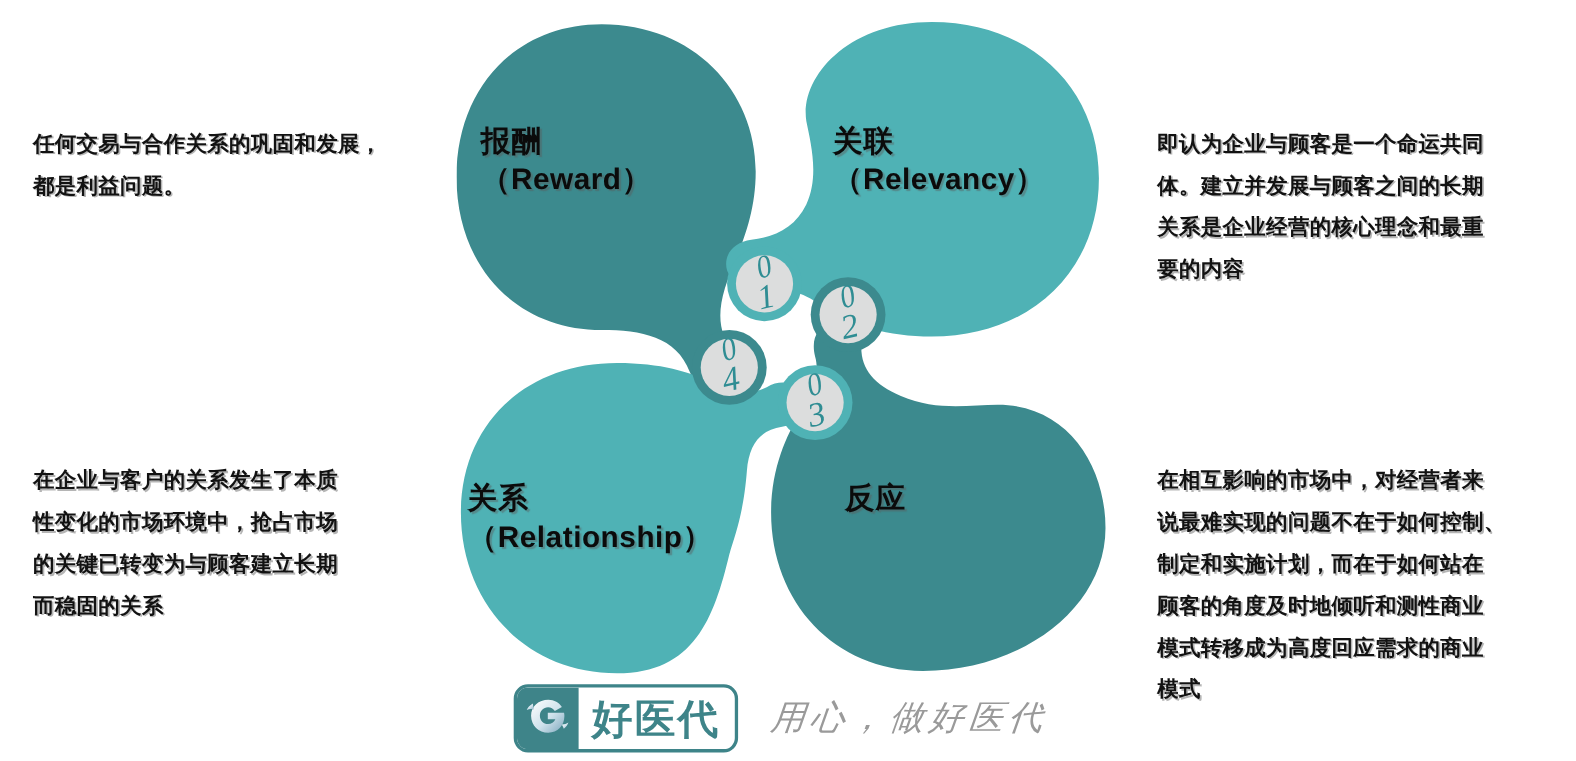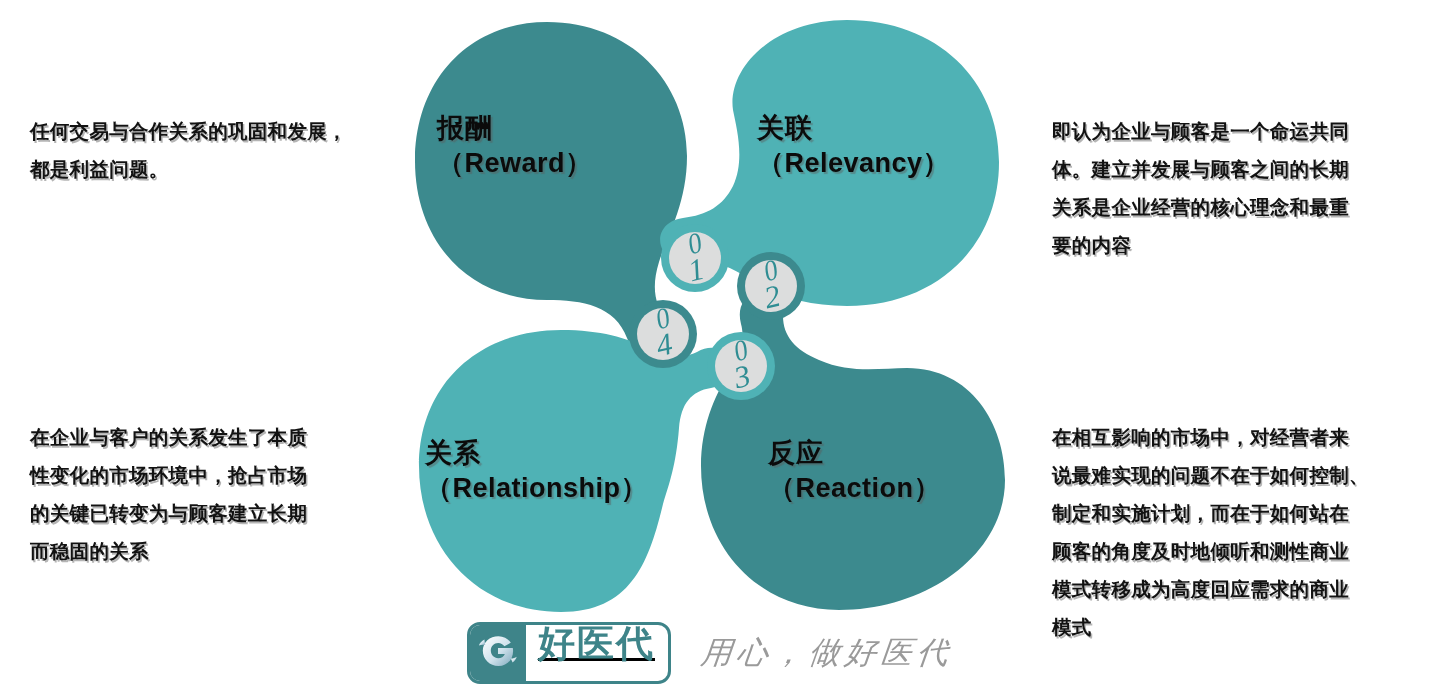--- a/index.html
+++ b/index.html
@@ -111,26 +111,26 @@
     position: absolute;
     left: 467px;
     top: 624px;
     height: 58px;
     display: flex;
     align-items: center;
   }
   #logo-badge {
     position: relative;
     display: flex;
+    align-items: center;
     height: 56px;
     border: 3px solid #3E8489;
     border-radius: 13px;
     background: #ffffff;
     overflow: hidden;
-    text-decoration: underline;
   }
   #logo-mark {
     width: 56px;
     height: 100%;
     background: #3E8489;
     display: flex;
     align-items: center;
     justify-content: center;
   }
   #logo-word {
@@ -255,21 +255,20 @@
     <span class="en">（Relevancy）</span>
   </div>
 
   <div class="blob-label" id="label-relationship">
     <span class="cn">关系</span>
     <span class="en">（Relationship）</span>
   </div>
 
   <div class="blob-label" id="label-reaction">
     <span class="cn">反应</span>
-    <span class="en">（Reaction）</span>
   </div>
 
   <div class="step-num" id="step-1">
     <span class="zero">0</span>
     <span class="idx">1</span>
   </div>
   <div class="step-num" id="step-2">
     <span class="zero">0</span>
     <span class="idx">2</span>
   </div>

